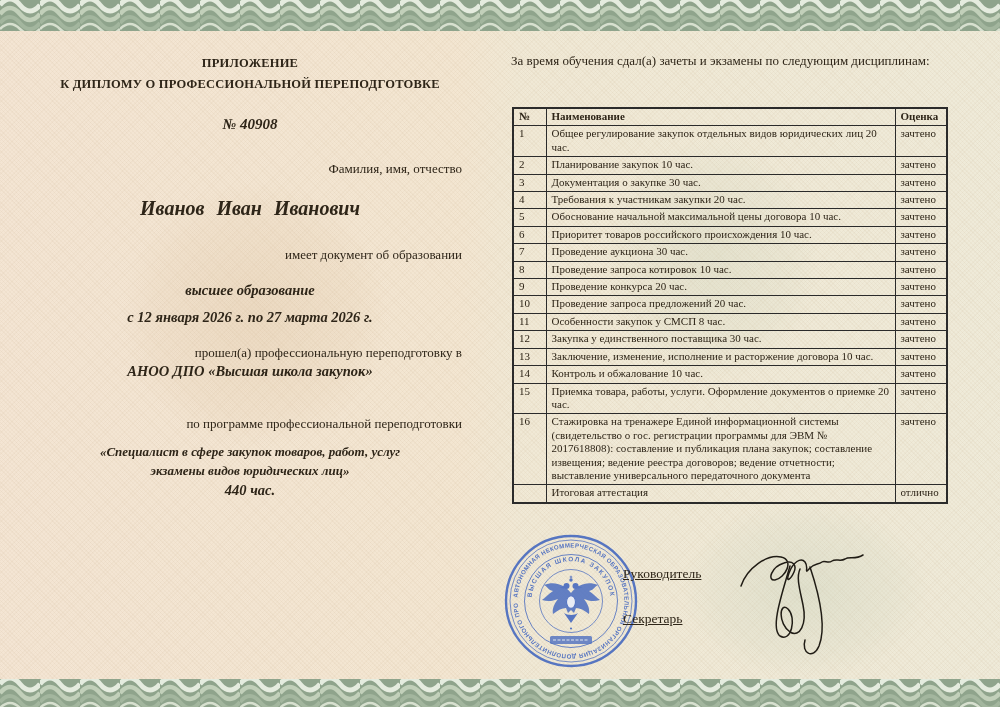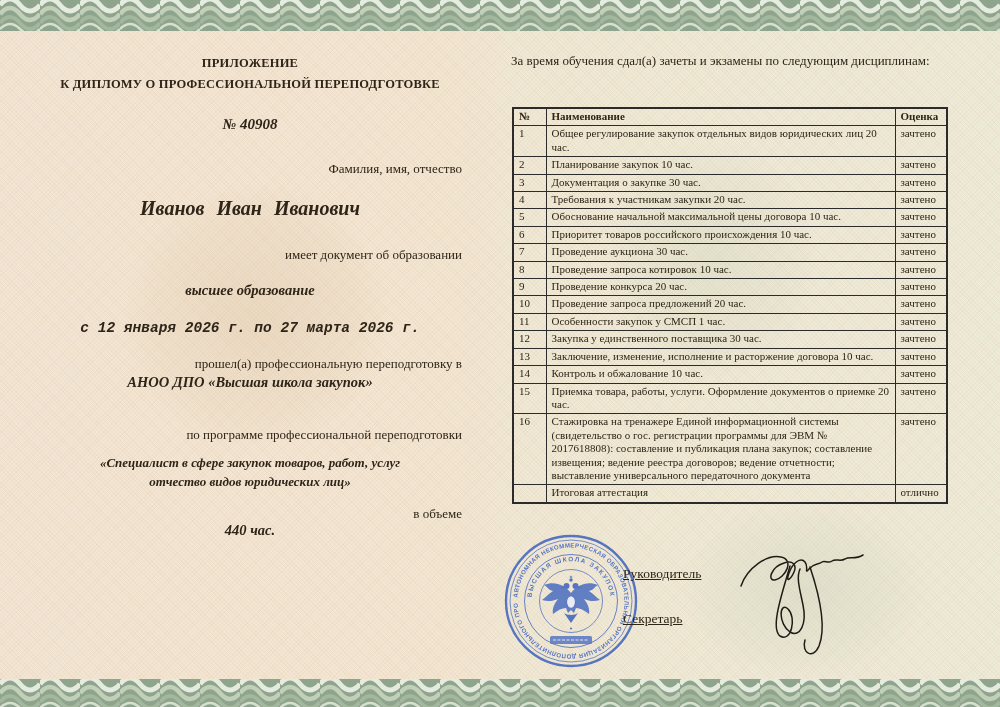--- a/index.html
+++ b/index.html
@@ -36,21 +36,21 @@
     text-align:center;line-height:1.18;
   }
   .t-head{font-weight:bold;font-size:12.5px;letter-spacing:0.2px;margin-top:6px;}
   .t-num{font-weight:bold;font-style:italic;font-size:15px;margin-top:24px;}
   .t-reg{font-size:13px;margin-top:0;text-align:right;}
   .t-bi{font-weight:bold;font-style:italic;font-size:14.5px;}
   .m-fio-label{margin-top:28px;}
   .m-name{margin-top:20px;font-size:20px;font-weight:bold;font-style:italic;word-spacing:7px;}
   .m-doc{margin-top:27px;}
   .m-edu{margin-top:20px;}
-  .m-period{margin-top:20px;font-family:Liberation Mono, monospace;}
+  .m-period{margin-top:9px;}
   .m-passed{margin-top:19px;}
   .m-org{margin-top:3px;font-style:italic;}
   .m-proglabel{margin-top:36px;}
   .m-prog{margin-top:12px;font-size:13px;line-height:1.45;}
   .m-vol{margin-top:14px;}
   .m-volval{margin-top:1px;}
 
   
   .intro{
     position:absolute;left:511px;top:52px;width:437px;margin:0;
@@ -111,23 +111,22 @@
     <div class="t-reg m-fio-label">Фамилия, имя, отчество</div>
     <div class="m-name">Иванов Иван Иванович</div>
     <div class="t-reg m-doc">имеет документ об образовании</div>
     <div class="t-bi m-edu">высшее образование</div>
     <div class="t-bi m-period">с 12 января 2026 г. по 27 марта 2026 г.</div>
     <div class="t-reg m-passed">прошел(а) профессиональную переподготовку в</div>
     <div class="t-bi m-org">АНОО ДПО «Высшая школа закупок»</div>
     <div class="t-reg m-proglabel">по программе профессиональной переподготовки</div>
     <div class="t-bi m-prog">
       <span>«Специалист в сфере закупок товаров, работ, услуг</span><br>
-      <span>отчество видов юридических лиц»</span>
+      <span>экзамены видов юридических лиц»</span>
     </div>
-    <div class="t-reg m-vol">в объеме</div>
     <div class="t-bi m-volval">440 час.</div>
   </div>
 
   <p class="intro">За время обучения сдал(а) зачеты и экзамены по следующим дисциплинам:</p>
 
   <table class="grades">
     <colgroup>
         <col class="c-num">
         <col class="c-name">
         <col class="c-grade">
@@ -185,21 +184,21 @@
           <td>Проведение конкурса 20 час.</td>
           <td>зачтено</td>
         </tr>
         <tr>
           <td>10</td>
           <td>Проведение запроса предложений 20 час.</td>
           <td>зачтено</td>
         </tr>
         <tr>
           <td>11</td>
-          <td>Особенности закупок у СМСП 1 час.</td>
+          <td>Особенности закупок у СМСП 8 час.</td>
           <td>зачтено</td>
         </tr>
         <tr>
           <td>12</td>
           <td>Закупка у единственного поставщика 30 час.</td>
           <td>зачтено</td>
         </tr>
         <tr>
           <td>13</td>
           <td>Заключение, изменение, исполнение и расторжение договора 10 час.</td>

